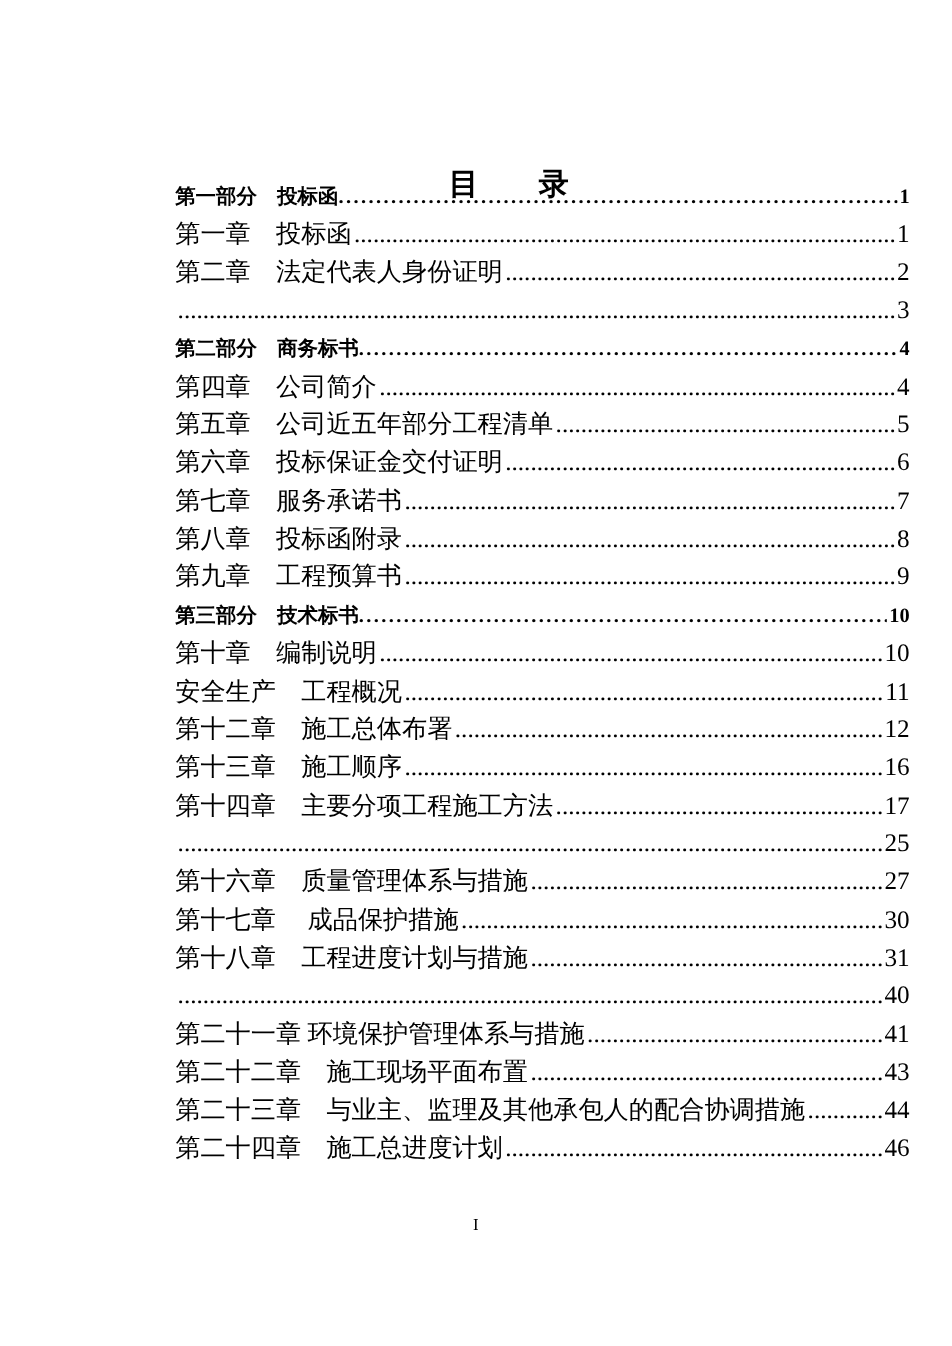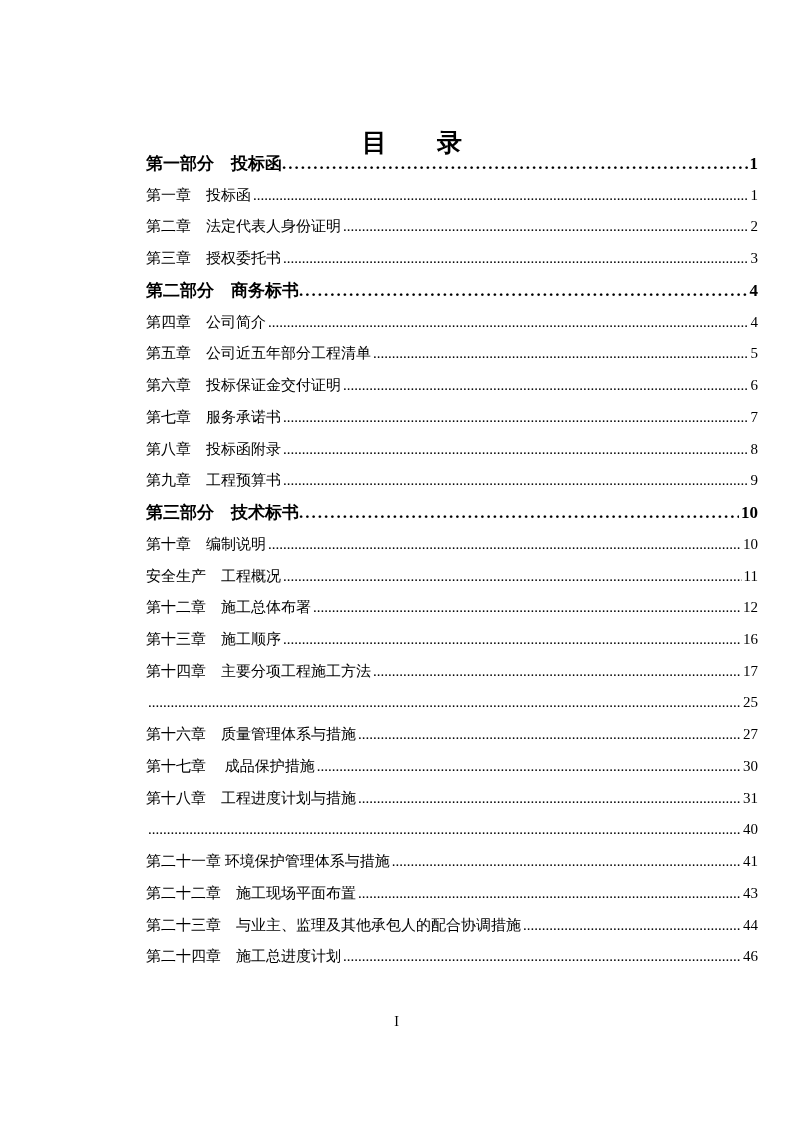--- a/index.html
+++ b/index.html
@@ -18,42 +18,42 @@
   .page {
     position: absolute;
     inset: 0;
     background: #ffffff;
   }
   .doc-title {
     position: absolute;
     top: 128px;
     left: 106px;
     width: 612px;
-    margin: 0;
+    margin: 12px;
     text-align: center;
     font-size: 25px;
     font-weight: bold;
     line-height: 1.2;
     white-space: pre;
   }
   .toc {
     position: absolute;
     top: 148px;
     left: 106px;
     width: 612px;
     margin-left: 40px;
   }
   .toc-row {
     display: flex;
     align-items: baseline;
     height: 31.74px;
     line-height: 31.74px;
     overflow: hidden;
   }
-  .toc-row.chapter { font-size: 15px; font-weight: normal; }
+  .toc-row.chapter { font-size: 21px; font-weight: normal; }
   .toc-row.part    { font-size: 17px; font-weight: bold; }
   .toc-label {
     flex: none;
     white-space: pre;
   }
   .leader {
     flex: 1;
     min-width: 0;
     overflow: hidden;
     white-space: nowrap;
@@ -94,21 +94,20 @@
         <span class="toc-label">第一章　投标函</span>
         <span class="leader"></span>
         <span class="toc-page">1</span>
       </div>
       <div class="toc-row chapter">
         <span class="toc-label">第二章　法定代表人身份证明</span>
         <span class="leader"></span>
         <span class="toc-page">2</span>
       </div>
       <div class="toc-row chapter">
-        <span class="toc-label">第三章　授权委托书</span>
         <span class="leader"></span>
         <span class="toc-page">3</span>
       </div>
       <div class="toc-row part">
         <span class="toc-label">第二部分　商务标书</span>
         <span class="leader"></span>
         <span class="toc-page">4</span>
       </div>
       <div class="toc-row chapter">
         <span class="toc-label">第四章　公司简介</span>

